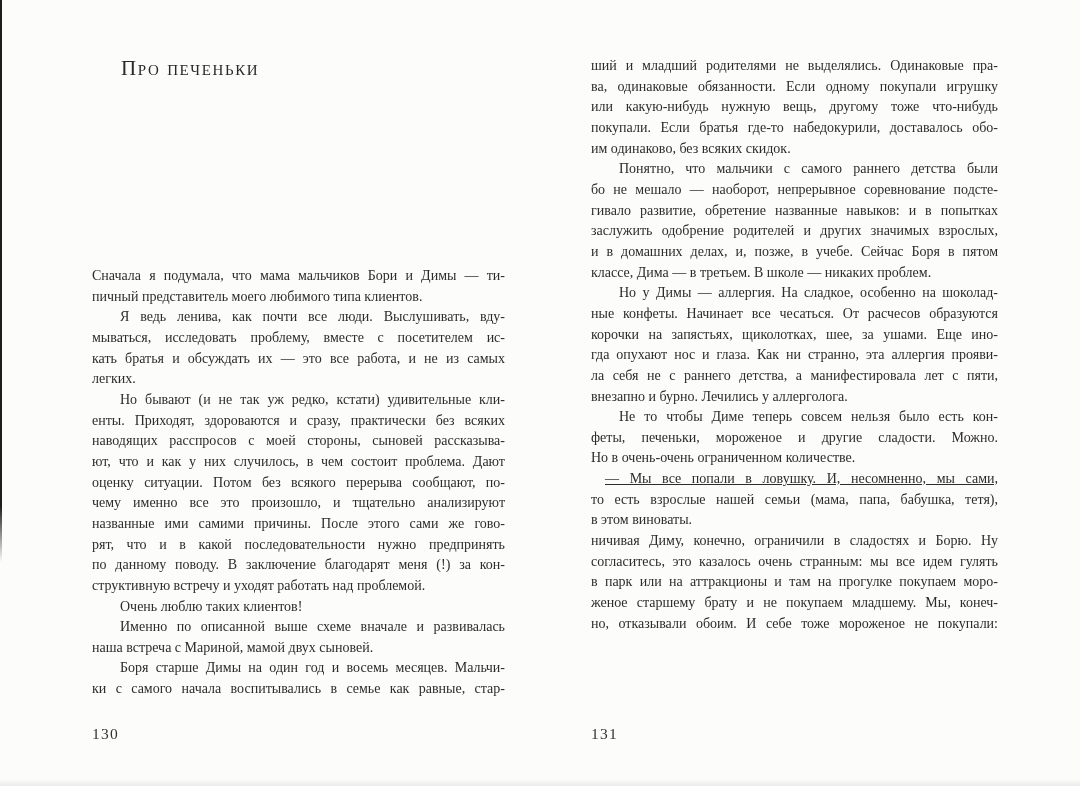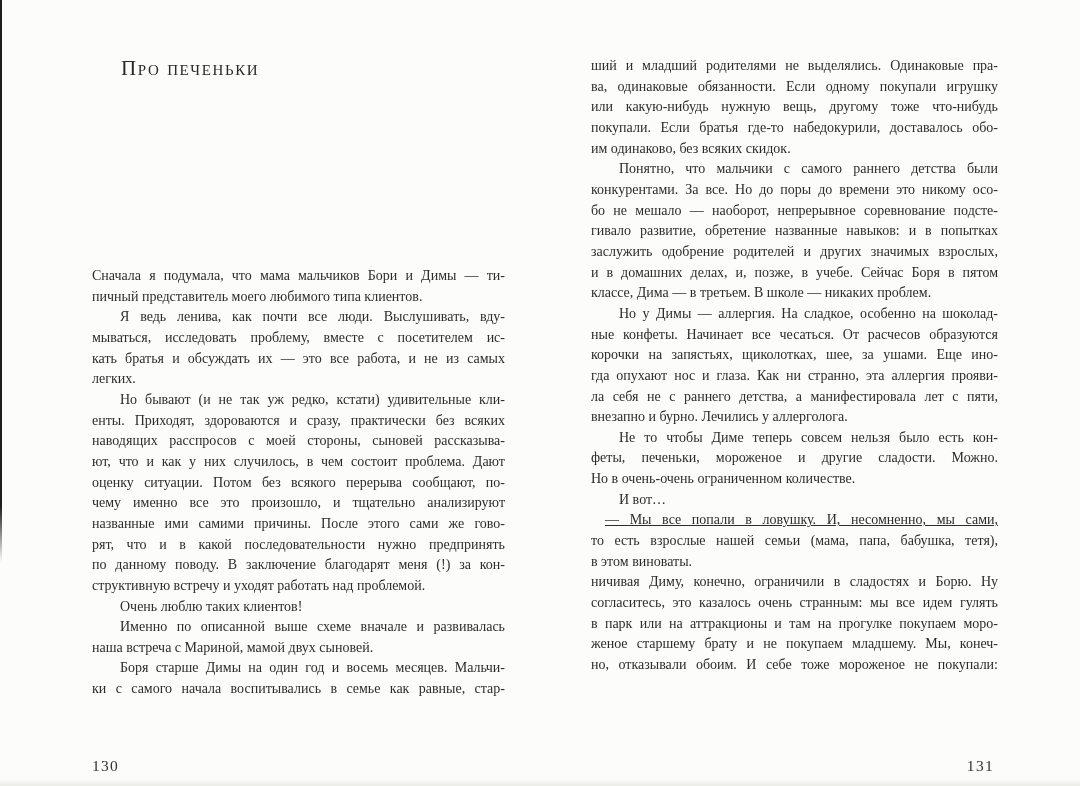--- a/index.html
+++ b/index.html
@@ -72,32 +72,31 @@
   }
   .ln.ind {
     text-indent: 28px;
   }
   .ln.ind-sm {
     text-indent: 14px;
     text-decoration: underline;
   }
   .page-number {
     position: absolute;
-    top: 757px;
+    top: 725px;
     font-size: 15.5px;
     letter-spacing: 1.3px;
     color: #33312d;
   }
   .pn-left {
     left: 92px;
   }
   .pn-right {
     left: 591px;
     width: 403px;
-    text-align: right;
   }
 </style>
 </head>
 <body>
 
 <div class="spread">
 
   <div class="edge-line"></div>
 
   <div>
@@ -131,36 +130,34 @@
   </div>
 
   <div>
     <div class="col col-right">
       <div class="ln j">ший и младший родителями не выделялись. Одинаковые пра-</div>
       <div class="ln j">ва, одинаковые обязанности. Если одному покупали игрушку</div>
       <div class="ln j">или какую-нибудь нужную вещь, другому тоже что-нибудь</div>
       <div class="ln j">покупали. Если братья где-то набедокурили, доставалось обо-</div>
       <div class="ln e">им одинаково, без всяких скидок.</div>
       <div class="ln j ind">Понятно, что мальчики с самого раннего детства были</div>
-      <div class="ln j">конкурентами. За все. Но до поры до времени это никому осо-</div>
       <div class="ln j">бо не мешало — наоборот, непрерывное соревнование подсте-</div>
       <div class="ln j">гивало развитие, обретение названные навыков: и в попытках</div>
       <div class="ln j">заслужить одобрение родителей и других значимых взрослых,</div>
       <div class="ln j">и в домашних делах, и, позже, в учебе. Сейчас Боря в пятом</div>
       <div class="ln e">классе, Дима — в третьем. В школе — никаких проблем.</div>
       <div class="ln j ind">Но у Димы — аллергия. На сладкое, особенно на шоколад-</div>
       <div class="ln j">ные конфеты. Начинает все чесаться. От расчесов образуются</div>
       <div class="ln j">корочки на запястьях, щиколотках, шее, за ушами. Еще ино-</div>
       <div class="ln j">гда опухают нос и глаза. Как ни странно, эта аллергия прояви-</div>
       <div class="ln j">ла себя не с раннего детства, а манифестировала лет с пяти,</div>
       <div class="ln e">внезапно и бурно. Лечились у аллерголога.</div>
       <div class="ln j ind">Не то чтобы Диме теперь совсем нельзя было есть кон-</div>
       <div class="ln j">феты, печеньки, мороженое и другие сладости. Можно.</div>
       <div class="ln e">Но в очень-очень ограниченном количестве.</div>
-      <div class="ln e ind">И вот…</div>
       <div class="ln j ind-sm">— Мы все попали в ловушку. И, несомненно, мы сами,</div>
       <div class="ln j">то есть взрослые нашей семьи (мама, папа, бабушка, тетя),</div>
       <div class="ln e">в этом виноваты.</div>
       <div class="ln j">ничивая Диму, конечно, ограничили в сладостях и Борю. Ну</div>
       <div class="ln j">согласитесь, это казалось очень странным: мы все идем гулять</div>
       <div class="ln j">в парк или на аттракционы и там на прогулке покупаем моро-</div>
       <div class="ln j">женое старшему брату и не покупаем младшему. Мы, конеч-</div>
       <div class="ln j">но, отказывали обоим. И себе тоже мороженое не покупали:</div>
     </div>
 

